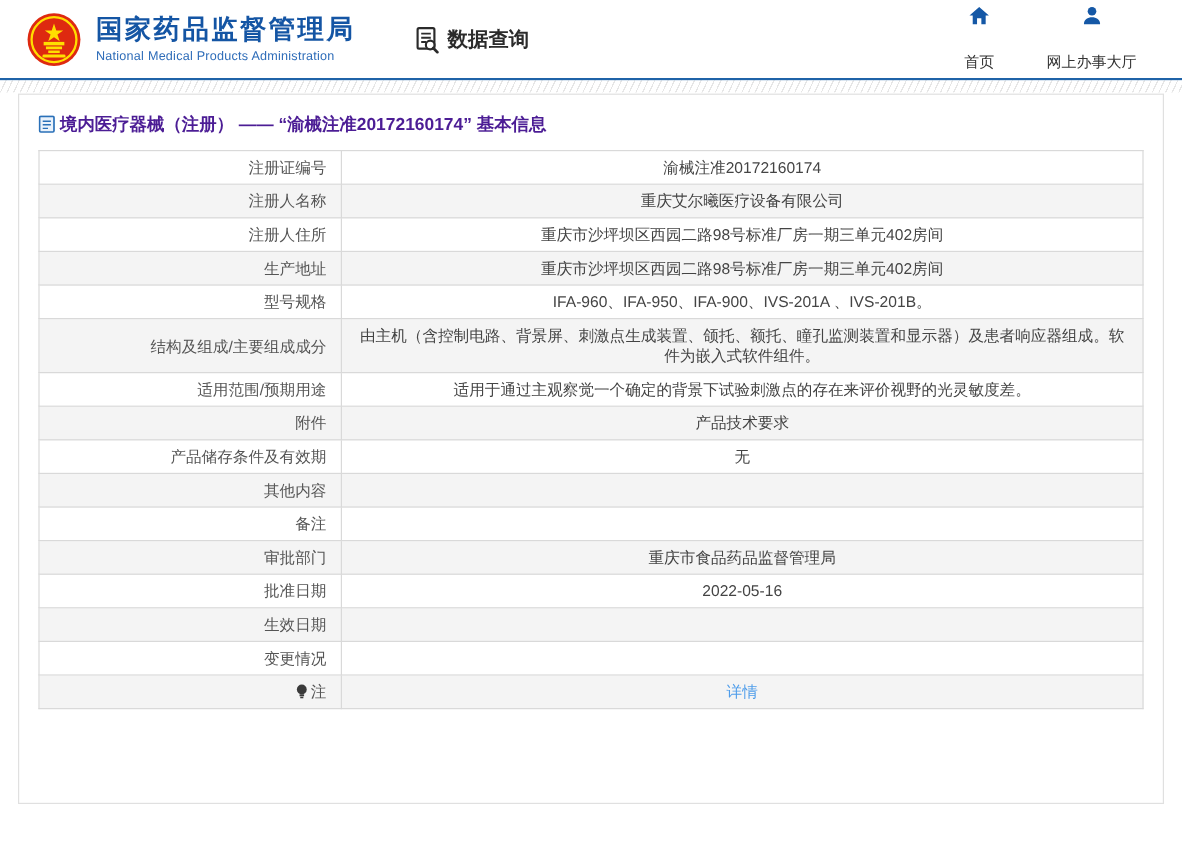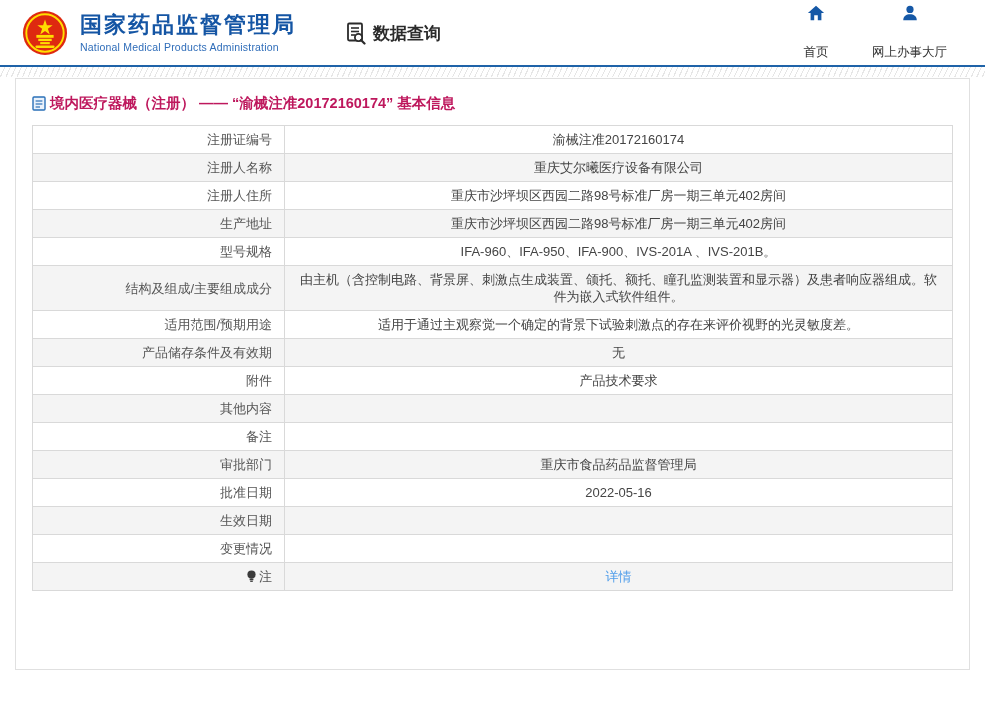--- a/index.html
+++ b/index.html
@@ -25,21 +25,21 @@
   }
   .brand { display: flex; flex-direction: column; justify-content: center; }
   .brand-cn {
     font-size: 22px; font-weight: bold; color: #1455a4;
     letter-spacing: 2px; line-height: 26px;
   }
   .brand-en {
     font-size: 10.5px; color: #2f6db9; margin-top: 3px; letter-spacing: .2px;
   }
   .data-query {
-    display: flex; align-items: flex-end;
+    display: flex; align-items: center;
     margin-left: 48px;
     cursor: pointer;
   }
   .data-query .dq-icon { width: 24px; height: 24px; margin-right: 5px; }
   .dq-label { font-size: 17px; font-weight: 600; color: #2b2b2b; }
   .header-spacer { flex: 1; }
   .nav { display: flex; align-items: center; gap: 38px; padding-right: 18px; }
   .nav-item {
     display: flex; flex-direction: column; align-items: center;
     cursor: pointer; min-width: 36px;
@@ -59,21 +59,21 @@
   .card {
     margin: 1px 15px 0 15px;
     background: #ffffff;
     border: 1px solid #e0e0e0;
     min-height: 592px;
   }
   .card-title {
     display: flex; align-items: center;
     padding: 15px 16px 12px 16px;
     font-size: 14.5px; font-weight: 600;
-    color: #be185d;
+    color: #4c1d95;
   }
   .card-title .doc-icon { width: 14px; height: 15px; margin-right: 4px; flex: 0 0 14px; }
   
   .info-table-wrap { padding: 0 16px 16px 16px; }
   table.info-table {
     width: 100%;
     border-collapse: collapse;
     table-layout: fixed;
   }
   table.info-table tr:nth-child(even) td { background: #f4f4f4; }
@@ -209,30 +209,30 @@
 
   <tr>
     <td class="cell-label">
       <span>适用范围/预期用途</span>
     </td>
     <td class="cell-value">适用于通过主观察觉一个确定的背景下试验刺激点的存在来评价视野的光灵敏度差。</td>
   </tr>
 
   <tr>
     <td class="cell-label">
+      <span>附件</span>
+    </td>
+    <td class="cell-value">产品技术要求</td>
+  </tr>
+
+  <tr>
+    <td class="cell-label">
       <span>产品储存条件及有效期</span>
     </td>
     <td class="cell-value">无</td>
-  </tr>
-
-  <tr>
-    <td class="cell-label">
-      <span>附件</span>
-    </td>
-    <td class="cell-value">产品技术要求</td>
   </tr>
 
   <tr>
     <td class="cell-label">
       <span>其他内容</span>
     </td>
     <td class="cell-value"></td>
   </tr>
 
   <tr>

